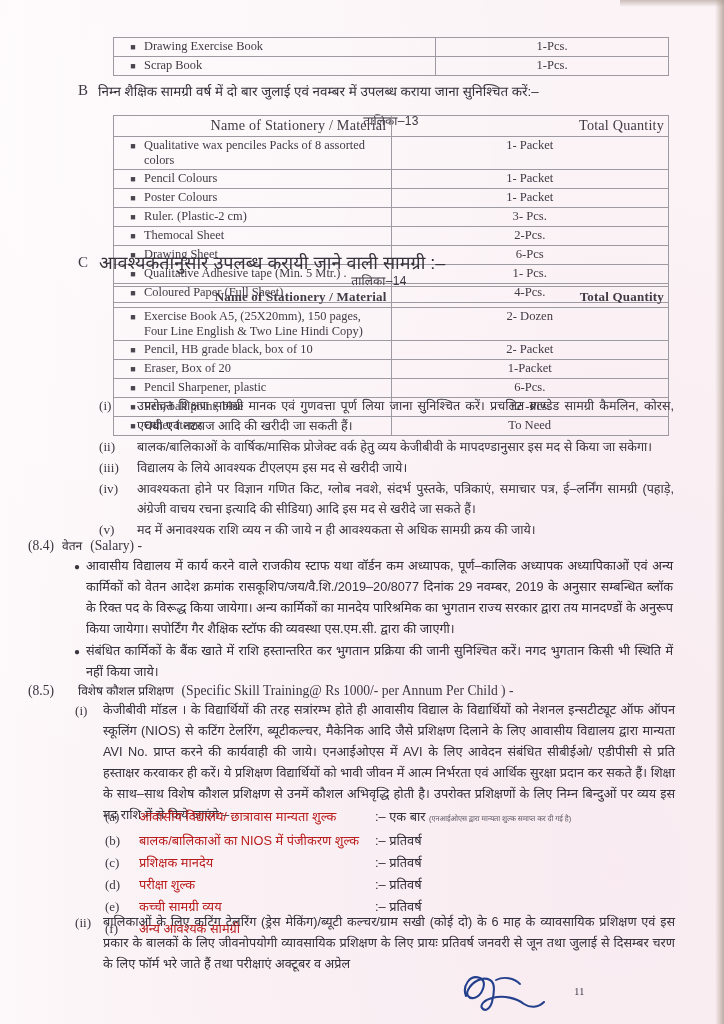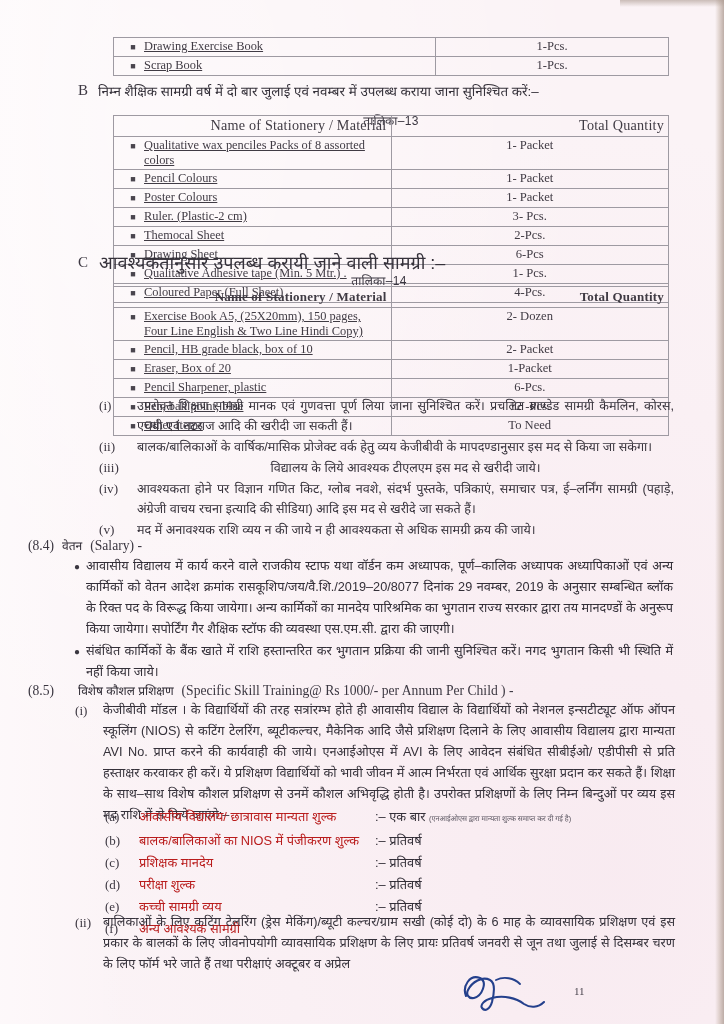--- a/index.html
+++ b/index.html
@@ -94,21 +94,21 @@
   }
   .bullet-cell .bt {
     display: inline-block;
     width: 22px;
     min-width: 22px;
     text-align: center;
     font-size: 9px;
     line-height: 16px;
     color: #4a454e;
   }
-  .bullet-cell .tx { flex: 1; text-decoration: underline; }
+  .bullet-cell .tx { flex: 1; }
 
   
   .abs { position: absolute; }
 
   .sec-letter {
     font-family: "Liberation Serif", "DejaVu Serif", serif;
     font-size: 15px;
     color: #3d3842;
   }
   .tbl-caption {
@@ -419,21 +419,21 @@
       <div class="roman-row">
         <span class="rn">(i)</span>
         <span class="rtx">उपरोक्त शिक्षण सामग्री मानक एवं गुणवत्ता पूर्ण लिया जाना सुनिश्चित करें। प्रचलित ब्राण्डेड सामग्री कैमलिन, कोरस, एचबी एवं नटराज आदि की खरीदी जा सकती हैं।</span>
       </div>
       <div class="roman-row">
         <span class="rn">(ii)</span>
         <span class="rtx">बालक/बालिकाओं के वार्षिक/मासिक प्रोजेक्ट वर्क हेतु व्यय केजीबीवी के मापदण्डानुसार इस मद से किया जा सकेगा।</span>
       </div>
       <div class="roman-row">
         <span class="rn">(iii)</span>
-        <span class="rtx" style="text-align:center;">विद्यालय के लिये आवश्यक टीएलएम इस मद से खरीदी जाये।</span>
+        <span class="rtx" style="text-align:left;">विद्यालय के लिये आवश्यक टीएलएम इस मद से खरीदी जाये।</span>
       </div>
       <div class="roman-row">
         <span class="rn">(iv)</span>
         <span class="rtx">आवश्यकता होने पर विज्ञान गणित किट, ग्लोब नवशे, संदर्भ पुस्तके, पत्रिकाएं, समाचार पत्र, ई–लर्निंग सामग्री (पहाड़े, अंग्रेजी वाचय रचना इत्यादि की सीडिया) आदि इस मद से खरीदे जा सकते हैं।</span>
       </div>
       <div class="roman-row">
         <span class="rn">(v)</span>
         <span class="rtx" style="text-align:left;">मद में अनावश्यक राशि व्यय न की जाये न ही आवश्यकता से अधिक सामग्री क्रय की जाये।</span>
       </div>
     </div>

